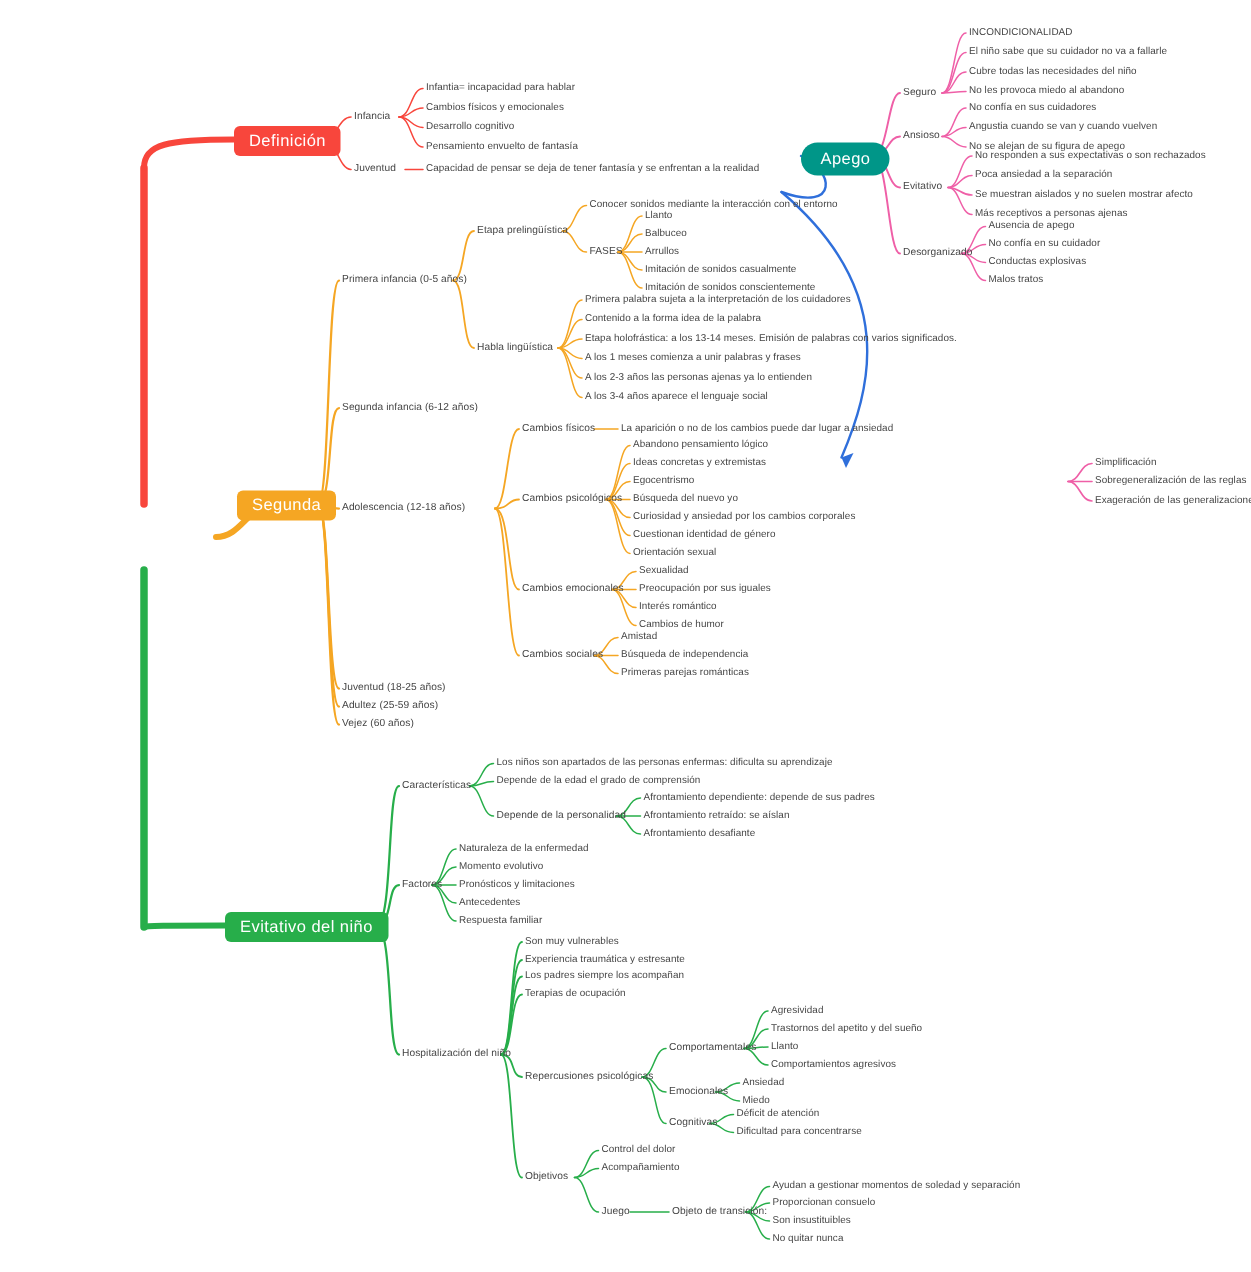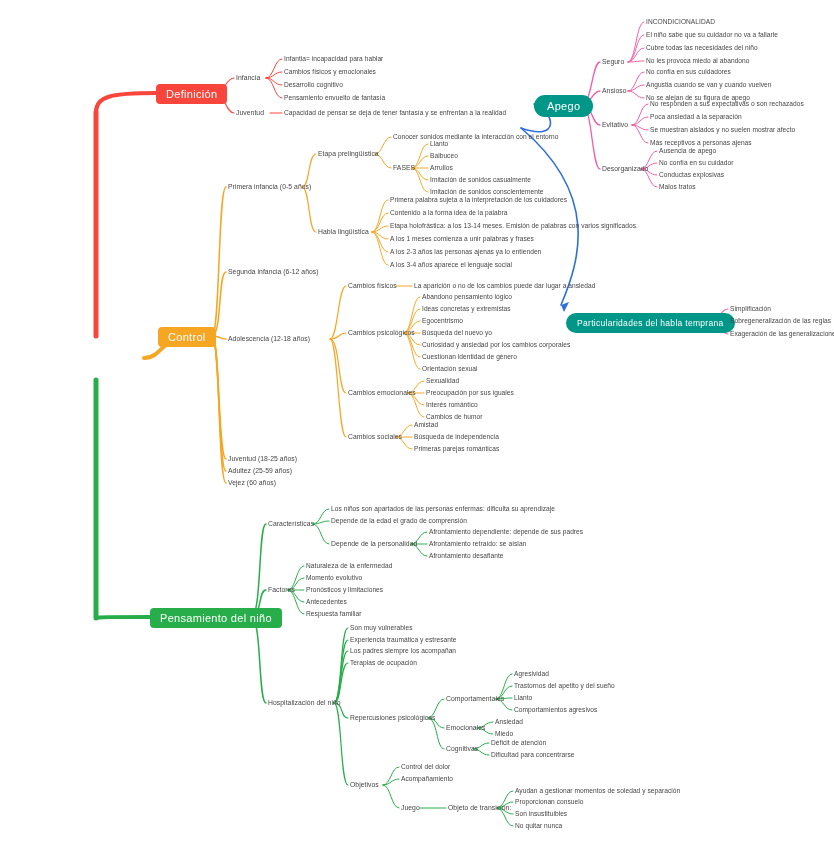--- a/index.html
+++ b/index.html
@@ -242,26 +242,25 @@
   <div class="node lbl" style="left:650px;top:113px;">Poca ansiedad a la separación</div>
   <div class="node lbl" style="left:650px;top:126px;">Se muestran aislados y no suelen mostrar afecto</div>
   <div class="node lbl" style="left:650px;top:139px;">Más receptivos a personas ajenas</div>
 
   <div class="node lbl mid" style="left:602px;top:165px;">Desorganizado</div>
   <div class="node lbl" style="left:659px;top:147px;">Ausencia de apego</div>
   <div class="node lbl" style="left:659px;top:159px;">No confía en su cuidador</div>
   <div class="node lbl" style="left:659px;top:171px;">Conductas explosivas</div>
   <div class="node lbl" style="left:659px;top:183px;">Malos tratos</div>
 
-  <div class="node pill round" style="left:566px;top:313px;background:#009688;font-size:8.5px;padding:5px 11px;">Particularidades del habla temprana</div>
   <div class="node lbl" style="left:730px;top:305px;">Simplificación</div>
   <div class="node lbl" style="left:730px;top:317px;">Sobregeneralización de las reglas</div>
   <div class="node lbl" style="left:730px;top:330px;">Exageración de las generalizaciones</div>
 
-  <div class="node pill" style="left:158px;top:327px;background:#f5a623;">Control</div>
+  <div class="node pill" style="left:158px;top:327px;background:#f5a623;">Segunda</div>
 
   <div class="node lbl mid" style="left:228px;top:183px;">Primera infancia (0-5 años)</div>
   <div class="node lbl mid" style="left:228px;top:268px;">Segunda infancia (6-12 años)</div>
   <div class="node lbl mid" style="left:228px;top:335px;">Adolescencia (12-18 años)</div>
   <div class="node lbl mid" style="left:228px;top:455px;">Juventud (18-25 años)</div>
   <div class="node lbl mid" style="left:228px;top:467px;">Adultez (25-59 años)</div>
   <div class="node lbl mid" style="left:228px;top:479px;">Vejez (60 años)</div>
 
   <div class="node lbl mid" style="left:318px;top:150px;">Etapa prelingüística</div>
   <div class="node lbl" style="left:393px;top:133px;">Conocer sonidos mediante la interacción con el entorno</div>
@@ -296,21 +295,21 @@
   <div class="node lbl" style="left:426px;top:377px;">Sexualidad</div>
   <div class="node lbl" style="left:426px;top:389px;">Preocupación por sus iguales</div>
   <div class="node lbl" style="left:426px;top:401px;">Interés romántico</div>
   <div class="node lbl" style="left:426px;top:413px;">Cambios de humor</div>
 
   <div class="node lbl mid" style="left:348px;top:433px;">Cambios sociales</div>
   <div class="node lbl" style="left:414px;top:421px;">Amistad</div>
   <div class="node lbl" style="left:414px;top:433px;">Búsqueda de independencia</div>
   <div class="node lbl" style="left:414px;top:445px;">Primeras parejas románticas</div>
 
-  <div class="node pill" style="left:150px;top:608px;background:#27ae4a;">Pensamiento del niño</div>
+  <div class="node pill" style="left:150px;top:608px;background:#27ae4a;">Evitativo del niño</div>
 
   <div class="node lbl mid" style="left:268px;top:520px;">Características</div>
   <div class="node lbl" style="left:331px;top:505px;">Los niños son apartados de las personas enfermas: dificulta su aprendizaje</div>
   <div class="node lbl" style="left:331px;top:517px;">Depende de la edad el grado de comprensión</div>
   <div class="node lbl mid" style="left:331px;top:540px;">Depende de la personalidad</div>
   <div class="node lbl" style="left:429px;top:528px;">Afrontamiento dependiente: depende de sus padres</div>
   <div class="node lbl" style="left:429px;top:540px;">Afrontamiento retraído: se aíslan</div>
   <div class="node lbl" style="left:429px;top:552px;">Afrontamiento desafiante</div>
 
   <div class="node lbl mid" style="left:268px;top:586px;">Factores</div>

